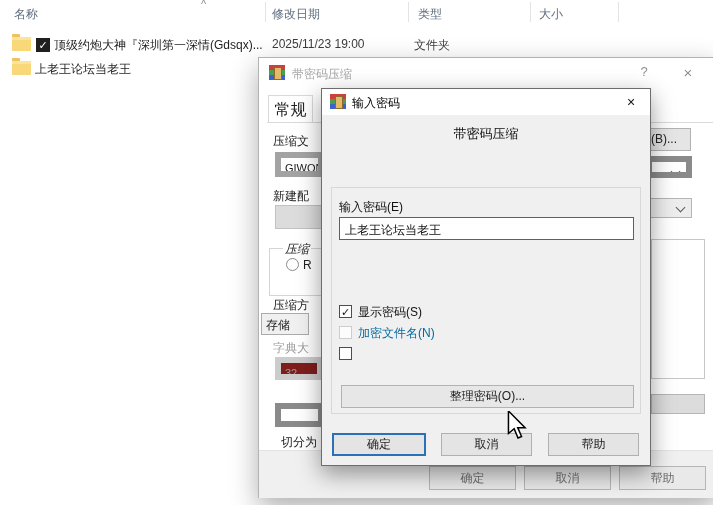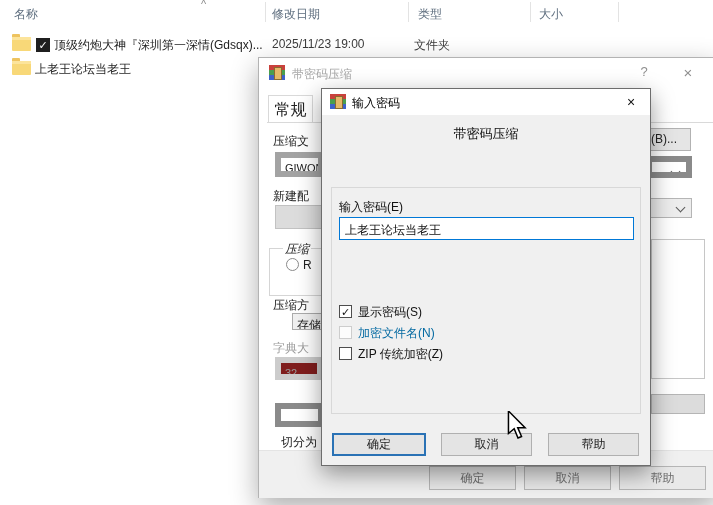--- a/index.html
+++ b/index.html
@@ -129,21 +129,21 @@
     <div class="abs o-input" style="left:16px; top:94px; width:49px; height:25px;">GIWQN</div>
     <div class="abs o-label" style="left:14px; top:130px;">新建配</div>
     <div class="abs o-btn" style="left:16px; top:147px; width:49px; height:24px;"></div>
 
     <div class="abs groupbox" style="left:10px; top:190px; width:55px; height:48px;"></div>
     <div class="abs o-label group-label" style="left:24px; top:183px;">压缩</div>
     <span class="abs radio" style="left:27px; top:200px;"></span>
     <span class="abs o-label" style="left:44px; top:200px;">R</span>
 
     <div class="abs o-label" style="left:14px; top:239px;">压缩方</div>
-    <div class="abs combo-gray" style="left:33px; top:255px; width:48px; height:17px;">存储</div>
+    <div class="abs combo-gray" style="left:2px; top:255px; width:48px; height:22px;">存储</div>
     <div class="abs o-label dis" style="left:14px; top:282px;">字典大</div>
     <div class="abs o-input" style="left:16px; top:299px; width:48px; height:23px; border-color:#cccccc; color:#9a9a9a; background:#7f1d1d;">32</div>
     <div class="abs o-label" style="left:22px; top:328px;margin-top:48px;">切分为</div>
     <div class="abs o-input" style="left:16px; top:345px; width:49px; height:24px; border-color:#8a8a8a;"></div>
 
     <div class="abs btn" style="left:389px; top:70px; width:43px; height:23px; line-height:21px; text-align:left; padding-left:2px;">(B)...</div>
     <div class="abs o-input" style="left:387px; top:98px; width:46px; height:22px; border-color:#8a8a8a;">
         <span class="chev" style="right:7px; top:6px;"></span>
       </div>
     <div class="abs combo-gray" style="left:387px; top:140px; width:46px; height:20px; border-color:#b5b5b5; background:#ededed;">
@@ -175,22 +175,22 @@
     <div class="abs p-label" style="left:17px; top:110px;">输入密码(E)</div>
     <div class="abs pwd-combo">上老王论坛当老王</div>
 
     <span class="abs cb" style="left:17px; top:216px;">✓</span>
     <span class="abs cb-label" style="left:36px; top:215px;">显示密码(S)</span>
 
     <span class="abs cb dis" style="left:17px; top:237px;"></span>
     <span class="abs cb-label dis" style="left:36px; top:236px;">加密文件名(N)</span>
 
     <span class="abs cb" style="left:17px; top:258px;"></span>
-    <span class="abs cb-label" style="left:36px; top:257px;">ZIP 传统加密(Z)</span>
 
+    <div class="abs btn organize">整理密码(O)...</div>
 
     <div class="abs btn p-btn default" style="left:10px;">确定</div>
     <div class="abs btn p-btn" style="left:119px;">取消</div>
     <div class="abs btn p-btn" style="left:226px;">帮助</div>
   </div>
 
   <svg id="cursor" class="abs" width="22" height="30" viewBox="0 0 16 22">
     <polygon points="1,0 1,16.5 5.2,13 8,19.8 10.6,18.7 7.8,12.2 13.2,12.2" fill="#ffffff" stroke="#000000" stroke-width="1.1"></polygon>
   </svg>
 

